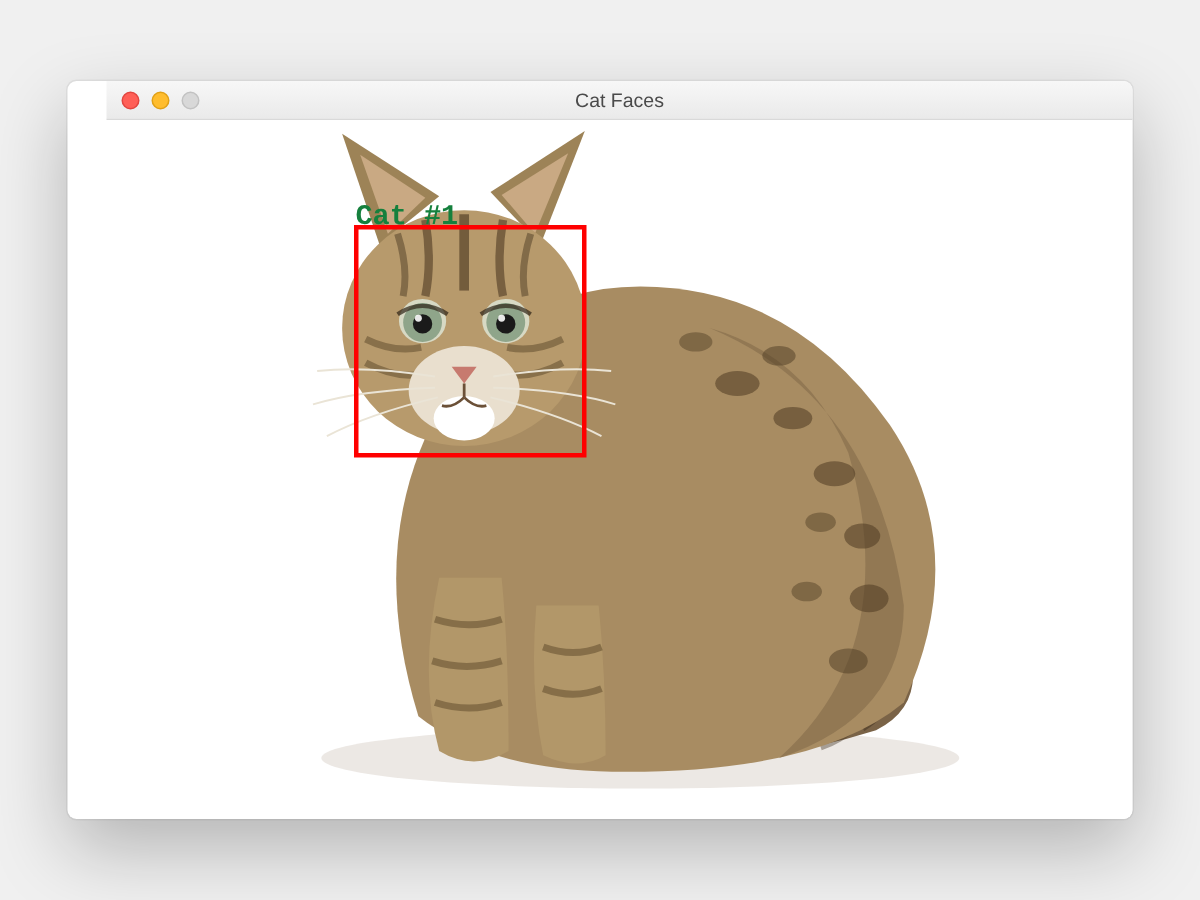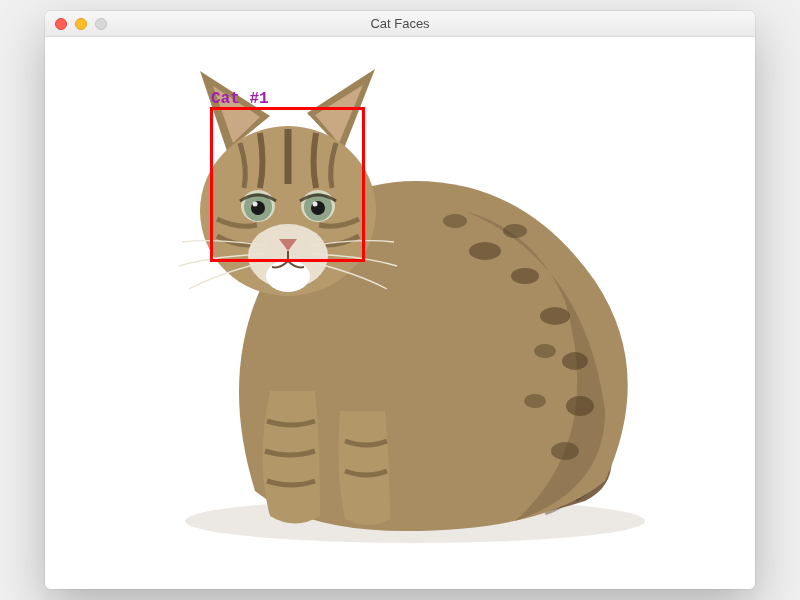--- a/index.html
+++ b/index.html
@@ -11,26 +11,27 @@
       width: 800px;
       height: 600px;
       background: #f0f0f0;
       display: flex;
       align-items: center;
       justify-content: center;
       font-family: -apple-system, "Helvetica Neue", Arial, sans-serif;
     }
     .window {
       width: 710px;
-      height: 578px;
+      height: 492px;
       background: #ffffff;
       border-radius: 6px;
       box-shadow: 0 20px 50px rgba(0,0,0,0.25), 0 0 0 1px rgba(0,0,0,0.05);
       overflow: hidden;
       position: relative;
+      padding-left: 26px;
     }
     .titlebar {
       height: 26px;
       background: linear-gradient(to bottom, #f7f7f7, #eaeaea);
       border-bottom: 1px solid #d9d9d9;
       display: flex;
       align-items: center;
       position: relative;
     }
     .traffic-lights {
@@ -93,24 +94,24 @@
       pointer-events: none;
     }
     .bbox {
       position: absolute;
       border: 3px solid #ff0000;
     }
     .bbox-label {
       position: absolute;
       top: -20px;
       left: -2px;
-      color: #a21caf;
+      color: #15803d;
       font-family: "Courier New", monospace;
       font-weight: bold;
-      font-size: 16px;
+      font-size: 19px;
       white-space: nowrap;
     }
   </style>
 </head>
 <body>
 
 <div class="window">
   <div class="titlebar">
     <div class="traffic-lights">
       <div class="traffic-light tl-close"></div>

